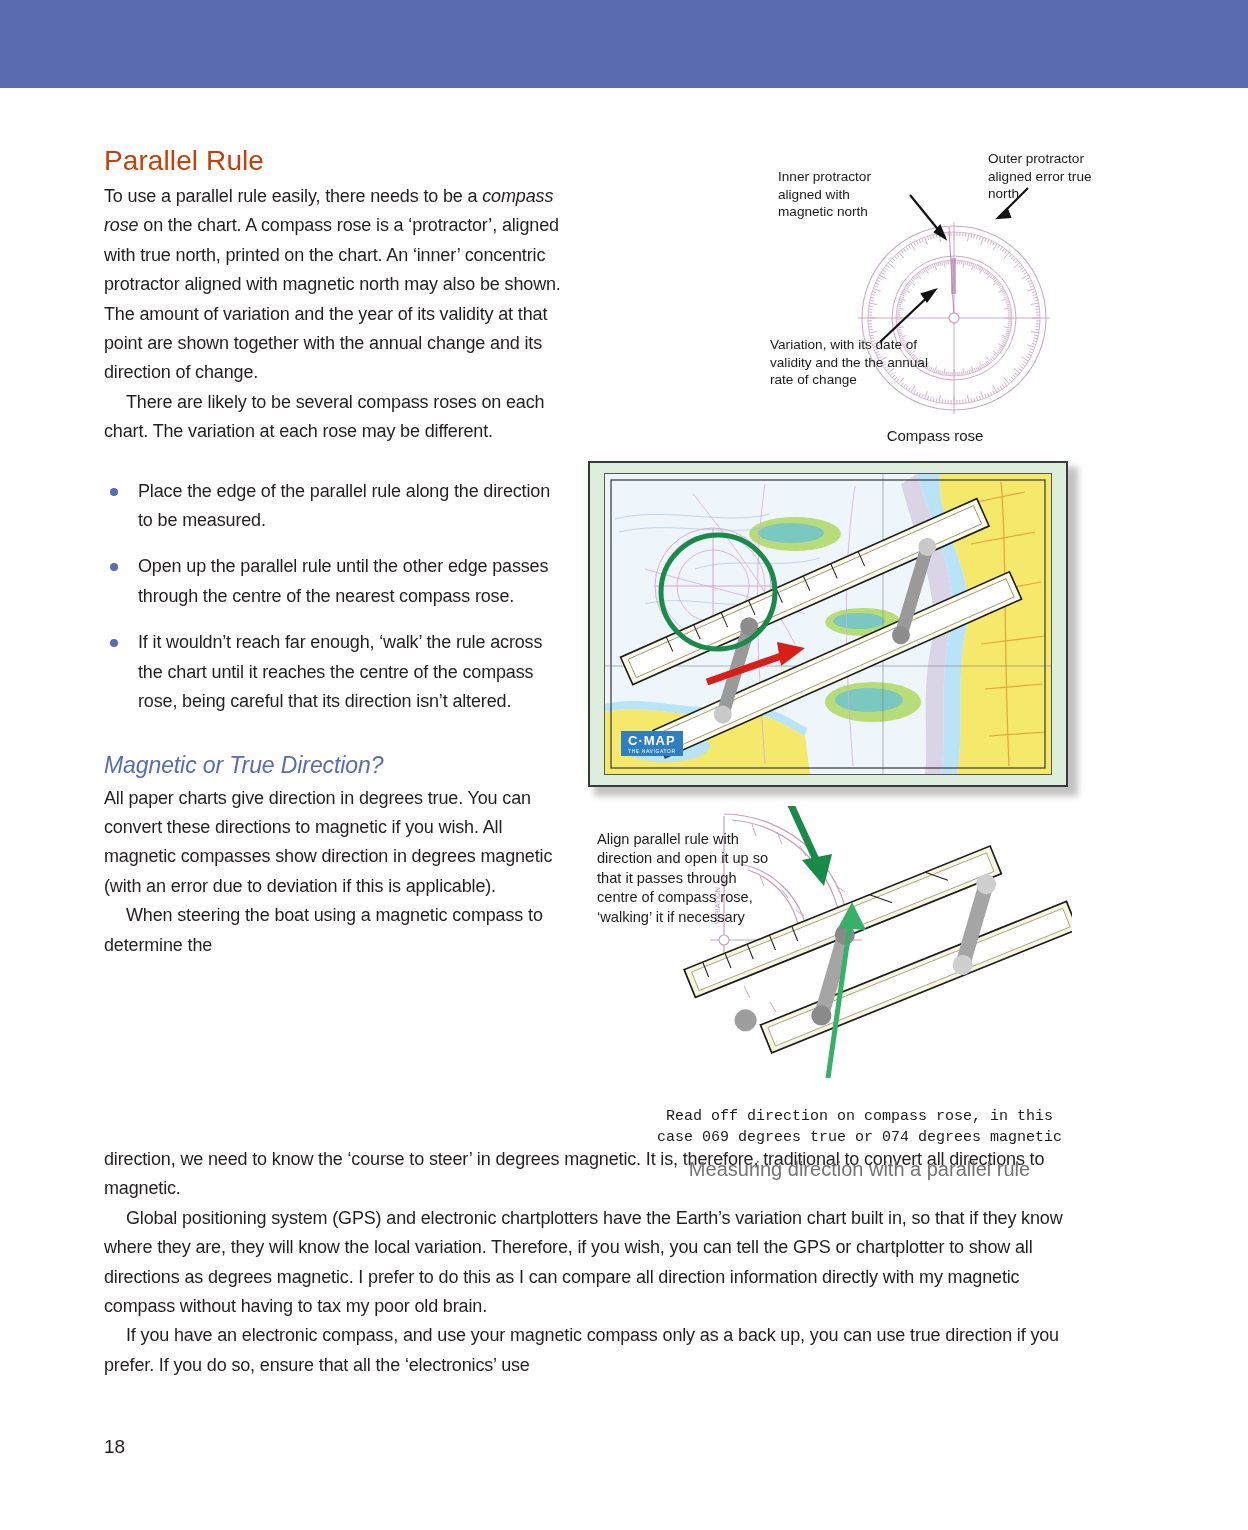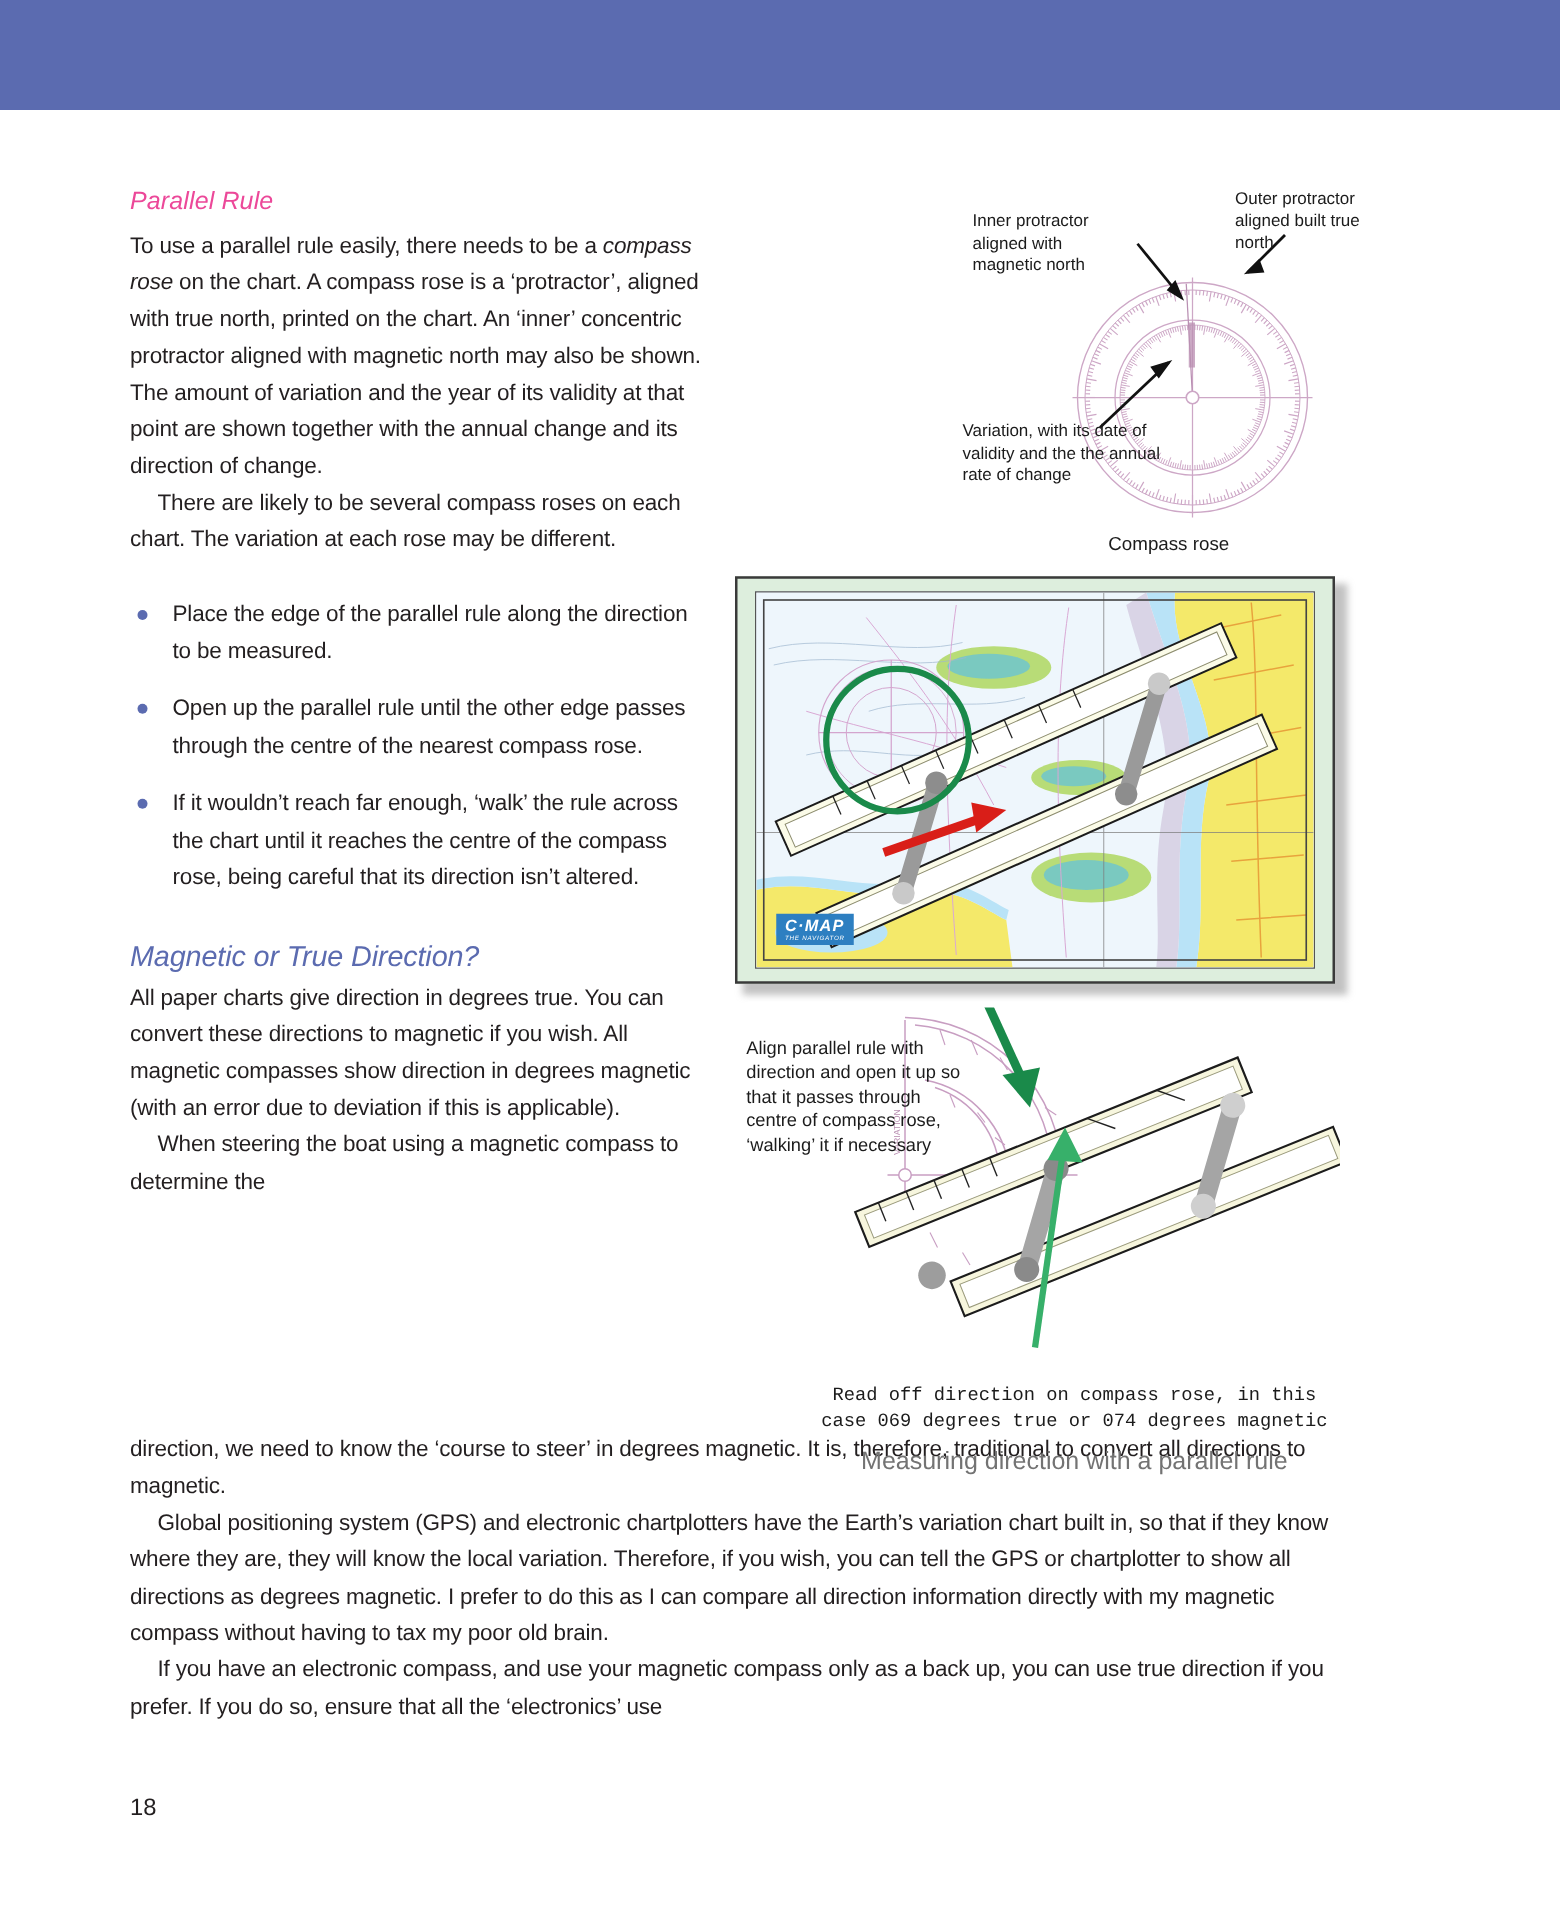--- a/index.html
+++ b/index.html
@@ -42,23 +42,22 @@
   }
 
   #col-left {
     position: absolute;
     left: 104px;
     top: 60px;
     width: 462px;
   }
 
   #heading-parallel-rule {
-    font-style: italic;
-    font-size: 20px;
-    color: #ec4899;
+    font-size: 28px;
+    color: #c2410c;
     letter-spacing: 0.1px;
     margin: 0 0 8px 0;
     line-height: 26px;
   }
 
   .para { margin: 0; }
   .para + .para { text-indent: 22px; }
 
   .bullet-list {
     list-style: none;
@@ -139,21 +138,20 @@
   }
   .rose-svg { position: absolute; left: 0; top: 0; }
 
   
   #fig-chart-shot {
     position: absolute;
     left: 588px;
     top: 373px;
     width: 428px;
     height: 335px;
-    font-style: italic;
   }
   #chart-shadow {
     position: absolute;
     left: 6px; top: 6px;
     width: 484px; height: 329px;
     background: rgba(120,120,120,0.45);
     filter: blur(3px);
   }
   #chart-frame {
     position: absolute;
@@ -664,21 +662,21 @@
         <line x1="140" y1="45" x2="175" y2="88"></line>
         <polygon points="175,88 165,82 170,76"></polygon>
         <line x1="258" y1="38" x2="228" y2="68"></line>
         <polygon points="228,68 240,67 237,59"></polygon>
         <line x1="110" y1="192" x2="165" y2="140"></line>
         <polygon points="165,140 152,144 157,151"></polygon>
       </g>
     </svg>
 
     <div class="ann" id="ann-inner">Inner protractor aligned with magnetic north</div>
-    <div class="ann" id="ann-outer">Outer protractor aligned built true north</div>
+    <div class="ann" id="ann-outer">Outer protractor aligned error true north</div>
     <div class="ann" id="ann-var">Variation, with its date of validity and the the annual rate of change</div>
 
     <div id="caption-compass-rose">Compass rose</div>
   </div>
 
   <div id="fig-chart-shot">
     <div id="chart-shadow"></div>
     <div id="chart-frame">
       <div id="chart-inner">
 

